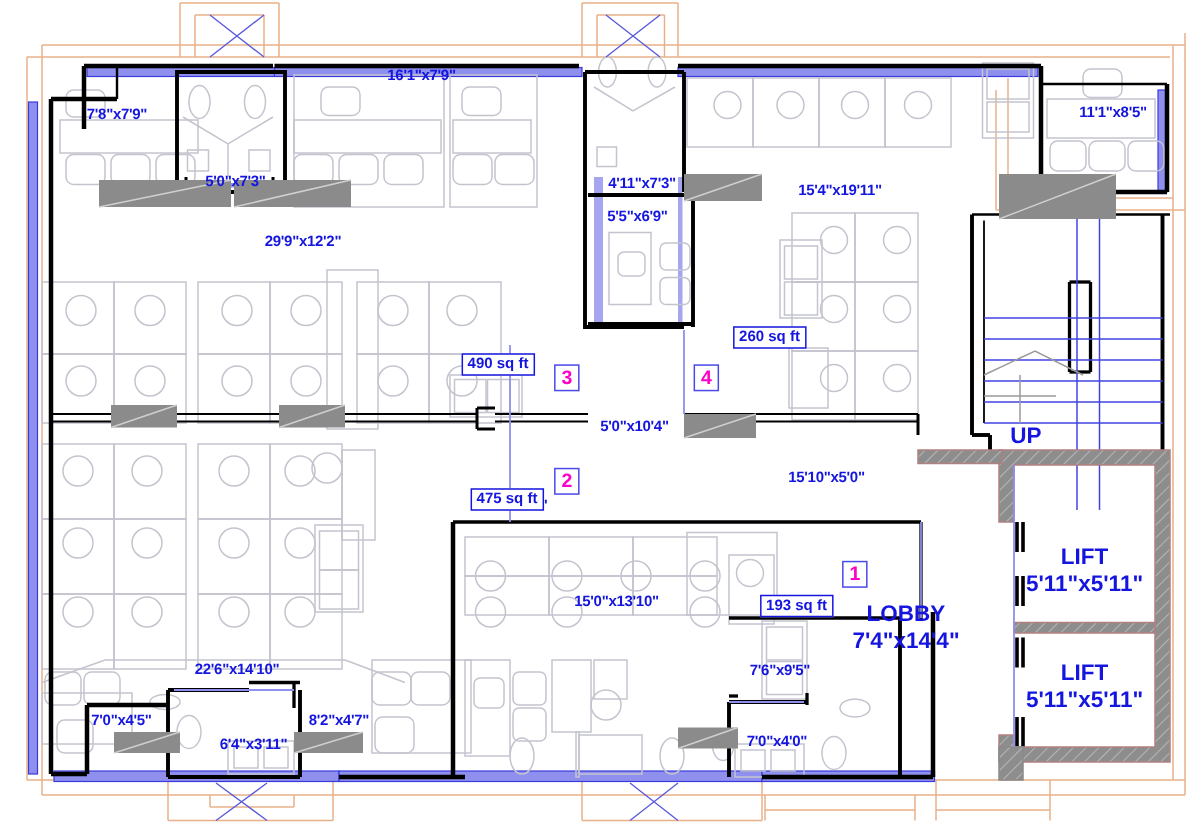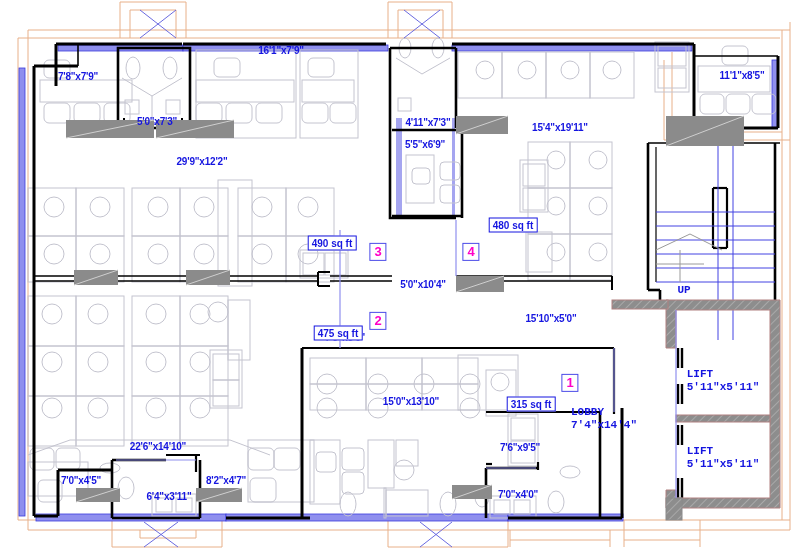--- a/index.html
+++ b/index.html
@@ -11,23 +11,23 @@
        font-size:10px;font-weight:bold;white-space:nowrap;letter-spacing:-0.2px;
        transform:translate(-50%,-50%);line-height:1.15;text-align:center;}
   .sqft{position:absolute;color:#1515e0;font-family:"Liberation Sans",sans-serif;
         font-size:10px;font-weight:bold;white-space:nowrap;
         border:1px solid #1515e0;padding:1px 3px;background:#fff;
         transform:translate(-50%,-50%);line-height:1.1;}
   .unitno{position:absolute;color:#ff00c8;font-family:"Liberation Sans",sans-serif;
         font-size:13px;font-weight:bold;white-space:nowrap;
         border:1px solid #4a4ae8;padding:0px 4px;background:#fff;
         transform:translate(-50%,-50%);line-height:1.25;}
-  .rmname{position:absolute;color:#1515e0;font-family:Liberation Mono, monospace;
-        font-size:11px;font-weight:bold;white-space:nowrap;
-        transform:translate(-50%,-50%);line-height:1.2;}
+  .rmname{position:absolute;color:#1515e0;font-family:Liberation Sans, sans-serif;
+        font-size:15px;font-weight:bold;white-space:nowrap;
+        transform:translate(-50%,-50%);text-align:center;line-height:1.2;}
 </style>
 </head>
 <body>
 
 <div id="plan-wrap">
 
 <svg id="plan-svg" viewBox="0 0 800 549">
   <defs>
     <pattern id="shaftHatch" patternUnits="userSpaceOnUse" width="6" height="6" patternTransform="rotate(45)">
       <rect width="6" height="6" fill="#8d8d8d"></rect>
@@ -471,23 +471,23 @@
       <div class="lbl" style="left: 158px; top: 447px;">22'6"x14'10"</div>
       <div class="lbl" style="left: 81px; top: 481px;">7'0"x4'5"</div>
       <div class="lbl" style="left: 169px; top: 497px;">6'4"x3'11"</div>
       <div class="lbl" style="left: 226px; top: 481px;">8'2"x4'7"</div>
       <div class="lbl" style="left: 411px; top: 402px;">15'0"x13'10"</div>
       <div class="lbl" style="left: 520px; top: 448px;">7'6"x9'5"</div>
       <div class="lbl" style="left: 518px; top: 495px;">7'0"x4'0"</div>
     </div>
 <div id="area-layer">
       <div class="sqft" style="left: 332px; top: 243px;">490 sq ft</div>
-      <div class="sqft" style="left: 513px; top: 225px;">480 sq ft</div>
+      <div class="sqft" style="left: 513px; top: 225px;">260 sq ft</div>
       <div class="sqft" style="left: 338px; top: 313px; margin-top: 20px;">475 sq ft</div>
-      <div class="sqft" style="left: 531px; top: 404px;">315 sq ft</div>
+      <div class="sqft" style="left: 531px; top: 404px;">193 sq ft</div>
     </div>
 <div id="unit-layer">
       <div class="unitno" style="left: 378px; top: 252px;">3</div>
       <div class="unitno" style="left: 471px; top: 252px;">4</div>
       <div class="unitno" style="left: 378px; top: 321px;">2</div>
       <div class="unitno" style="left: 570px; top: 383px;">1</div>
     </div>
 <div id="name-layer">
       <div class="rmname" style="left: 684px; top: 291px;">UP</div>
       <div class="rmname" style="left: 604px; top: 419px;">LOBBY<br>7'4"x14'4"</div>

